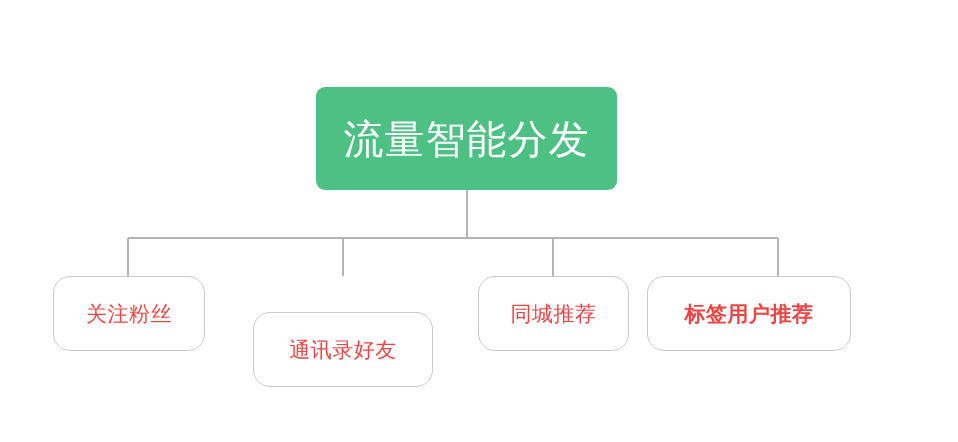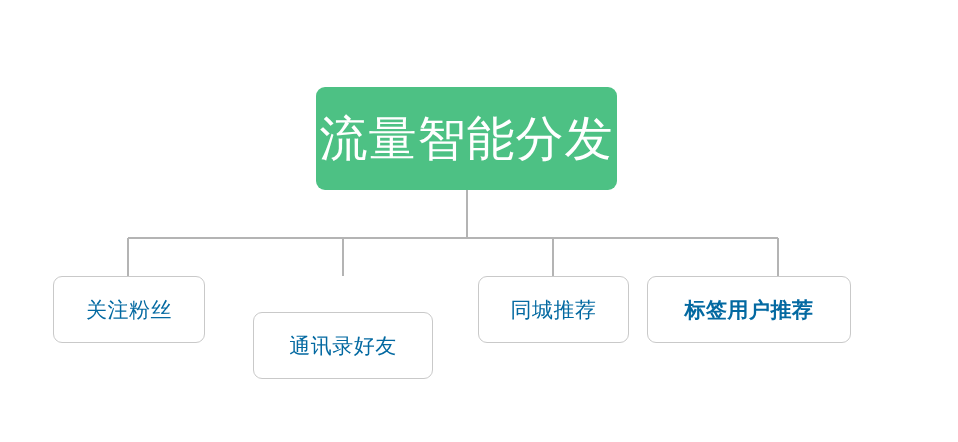--- a/index.html
+++ b/index.html
@@ -36,31 +36,31 @@
     white-space: nowrap;
   }
   .node-root {
     left: 316px;
     top: 87px;
     width: 301px;
     height: 103px;
     background: #4dc184;
     border-radius: 9px;
     color: #ffffff;
-    font-size: 48px;
+    font-size: 40px;
     line-height: 1;
     letter-spacing: 1px;
   }
   .node-child {
     top: 276px;
-    height: 67px;
+    height: 75px;
     background: #ffffff;
     border: 1px solid #c9c9c9;
-    border-radius: 9px;
-    color: #0369a1;
+    border-radius: 17px;
+    color: #ef4444;
     font-size: 21px;
     line-height: 1;
     letter-spacing: 0.5px;
   }
   .child-0 { left: 53px;  width: 152px; }
   .child-1 { left: 253px; width: 180px; margin-top: 36px; }
   .child-2 { left: 478px; width: 151px; }
   .child-3 { left: 647px; width: 204px; font-weight: bold; }
 </style>
 </head>

